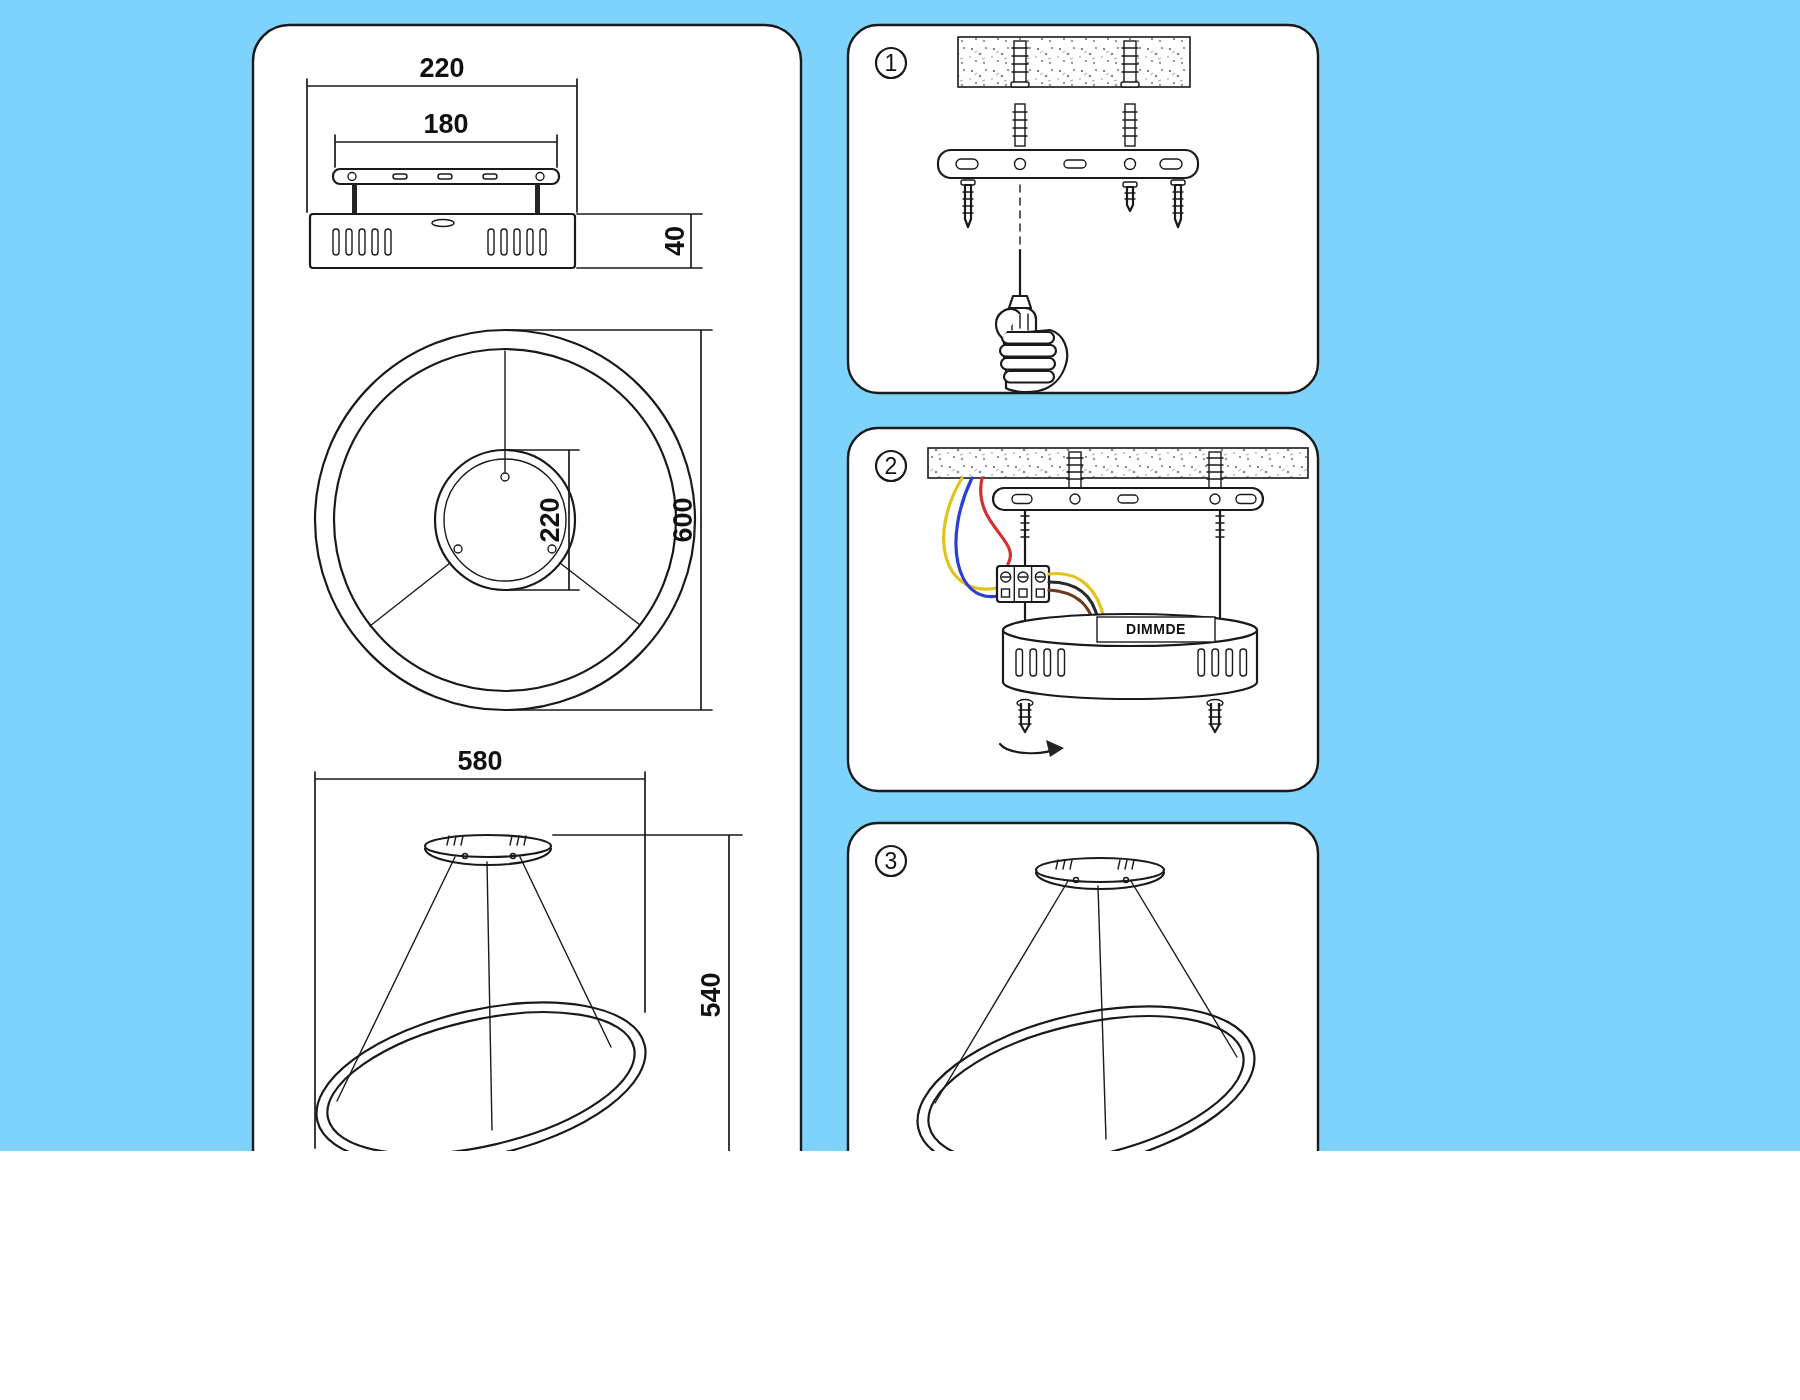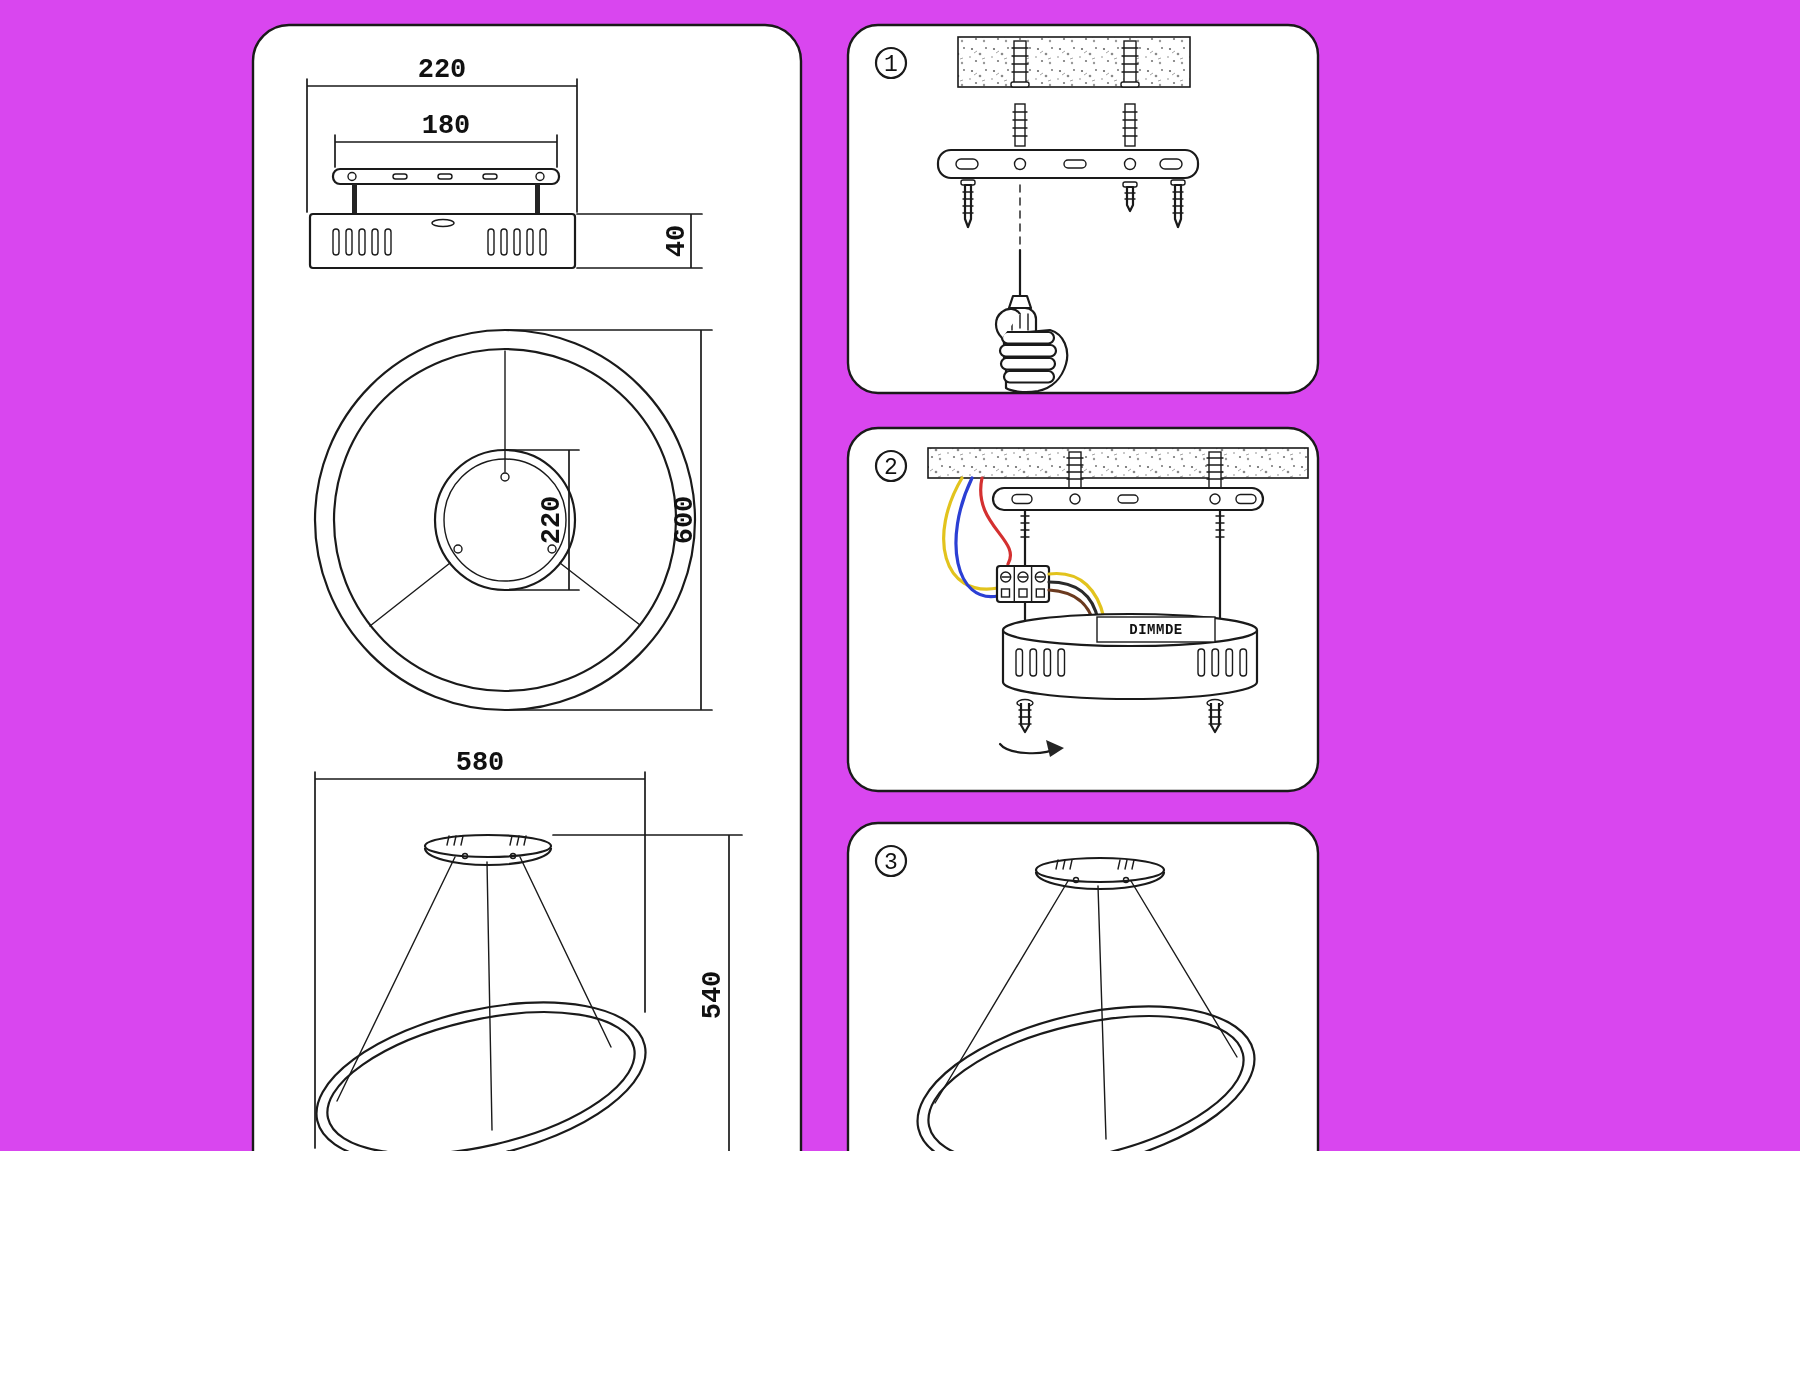--- a/index.html
+++ b/index.html
@@ -1,17 +1,17 @@
 <!DOCTYPE html>
 <html><head>
 <meta charset="utf-8">
 <style>
   html,body{margin:0;padding:0;background:#ffffff}
-  .sheet{position:relative;width:1800px;height:1151px;background:#d946ef;
-         font-family:Liberation Mono, monospace;overflow:hidden}
+  .sheet{position:relative;width:1800px;height:1151px;background:#7dd3fc;
+         font-family:Liberation Sans, sans-serif;overflow:hidden}
   svg{display:block}
   .panel{fill:#fff;stroke:#1a1a1a;stroke-width:2.4}
   .ln{fill:none;stroke:#1a1a1a;stroke-width:2.2;stroke-linecap:round;stroke-linejoin:round}
   .lnf{fill:#fff;stroke:#1a1a1a;stroke-width:2.2;stroke-linejoin:round}
   .thin{fill:none;stroke:#1a1a1a;stroke-width:1.4;stroke-linecap:round}
   .thinf{fill:#fff;stroke:#1a1a1a;stroke-width:1.4}
   .dline{fill:none;stroke:#1a1a1a;stroke-width:1.7;stroke-linecap:round}
   .dash{stroke-dasharray:7 6}
   .dark{fill:#242424;stroke:none}
   .wire{fill:none;stroke-width:3.2;stroke-linecap:round}

